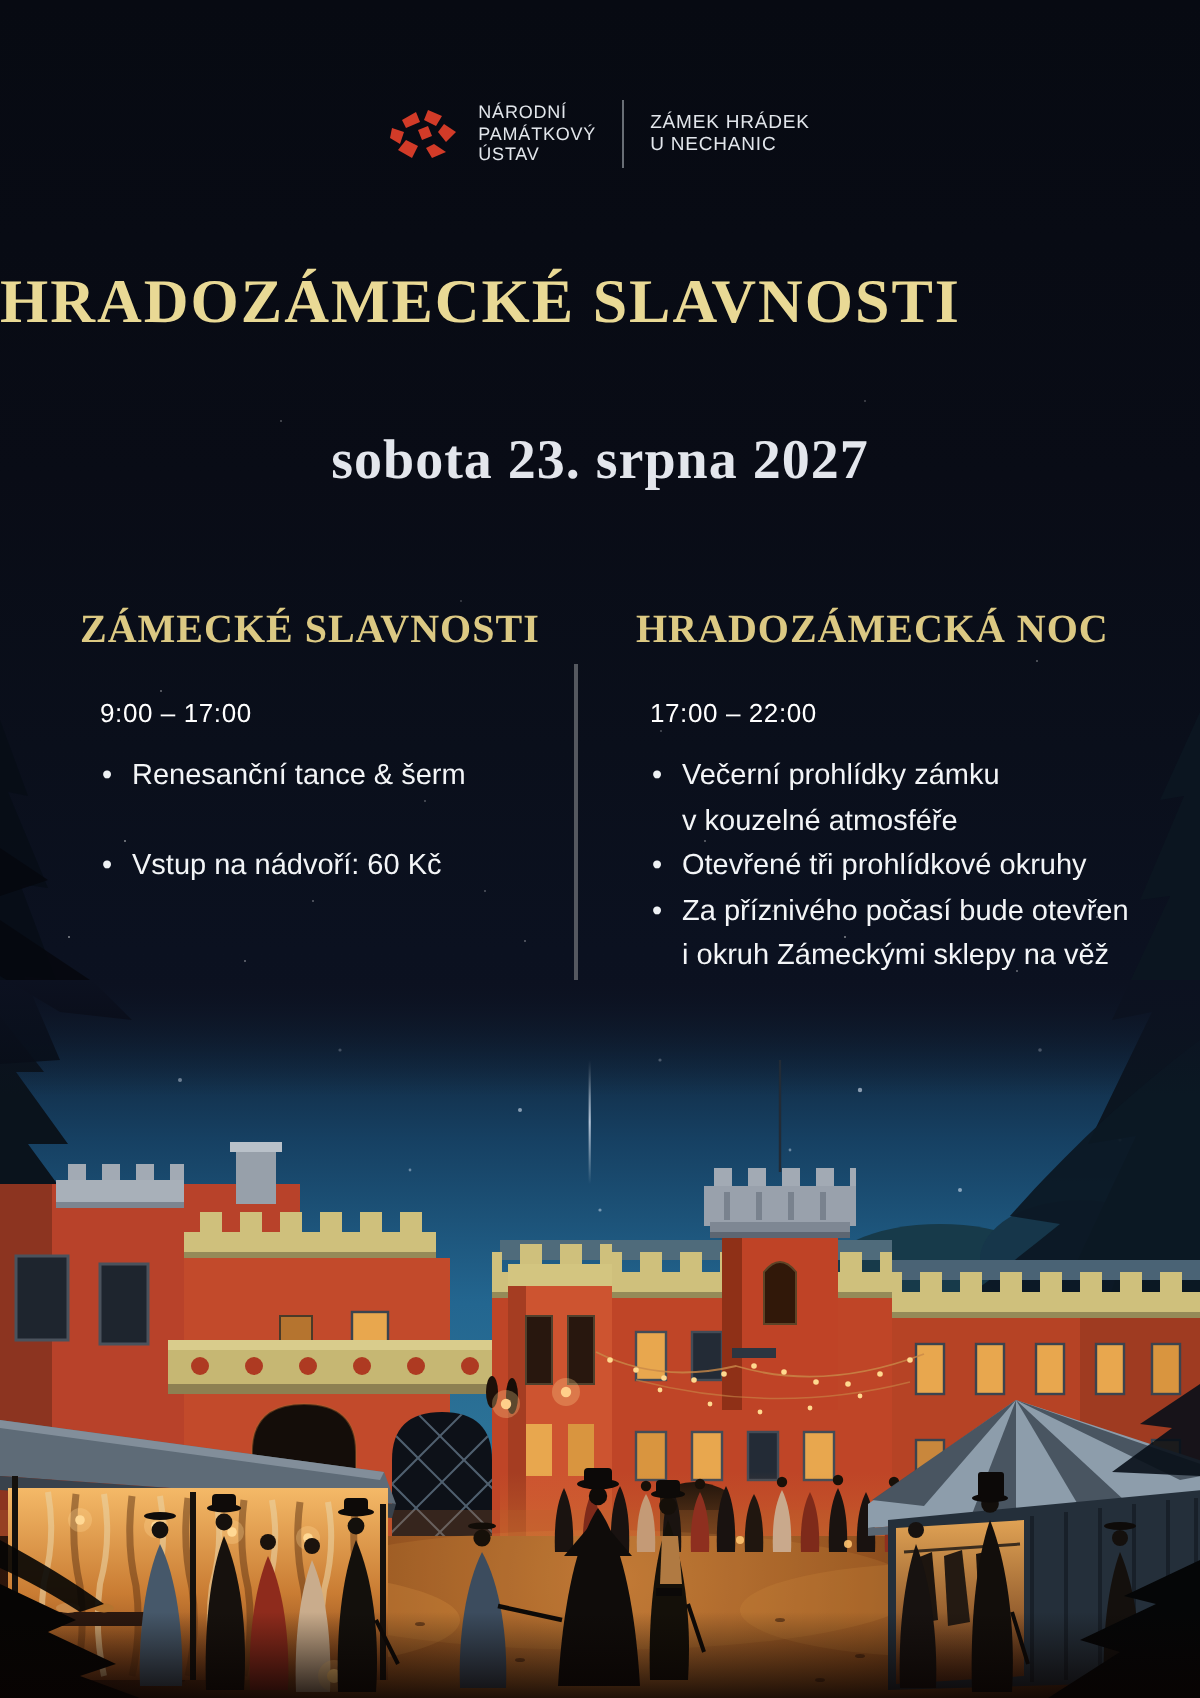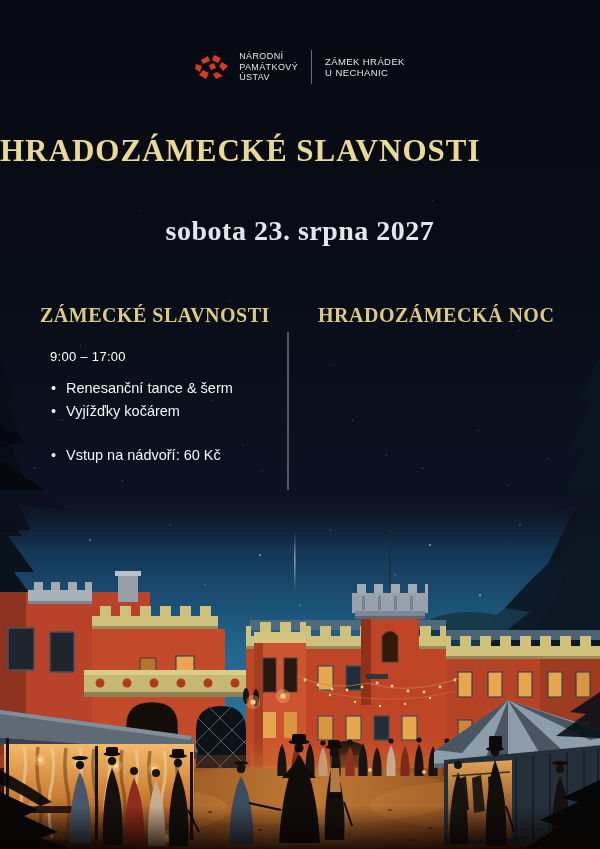--- a/index.html
+++ b/index.html
@@ -87,30 +87,40 @@
 
   <h1 class="title">HRADOZÁMECKÉ SLAVNOSTI</h1>
   <div class="date">sobota 23. srpna 2027</div>
 
   <section class="col col-left">
     <h2>ZÁMECKÉ SLAVNOSTI</h2>
     <div class="body">
       <div class="time">9:00 – 17:00</div>
       <ul class="prog">
         <li>Renesanční tance &amp; šerm</li>
-        <li>Vyjížďky kočárem</li>
         <li class="footer-item">Vstup na nádvoří: 60 Kč</li>
       </ul>
     </div>
   </section>
 
   <div class="v-divider"></div>
 
   <section class="col col-right">
     <h2>HRADOZÁMECKÁ NOC</h2>
+    <div class="body">
+      <div class="time">17:00 – 22:00</div>
+      <ul class="prog">
+        <li>Večerní prohlídky zámku
+v kouzelné atmosféře</li>
+        <li>Otevřené tři prohlídkové okruhy</li>
+        <li>Za příznivého počasí bude otevřen
+i okruh Zámeckými sklepy na věž</li>
+        <li class="footer-item">Vstupenky lze zakoupit online</li>
+      </ul>
+    </div>
   </section>
 
   <svg class="scene" viewBox="0 0 600 509" preserveAspectRatio="none" aria-hidden="true">
     <defs>
       <linearGradient id="skyG" x1="0" y1="0" x2="0" y2="1">
         <stop offset="0" stop-color="#0d1626"></stop>
           <stop offset=".22" stop-color="#164062"></stop>
         <stop offset=".45" stop-color="#236690"></stop>
           <stop offset=".62" stop-color="#2b7196"></stop>
         <stop offset=".78" stop-color="#2e7899"></stop>

